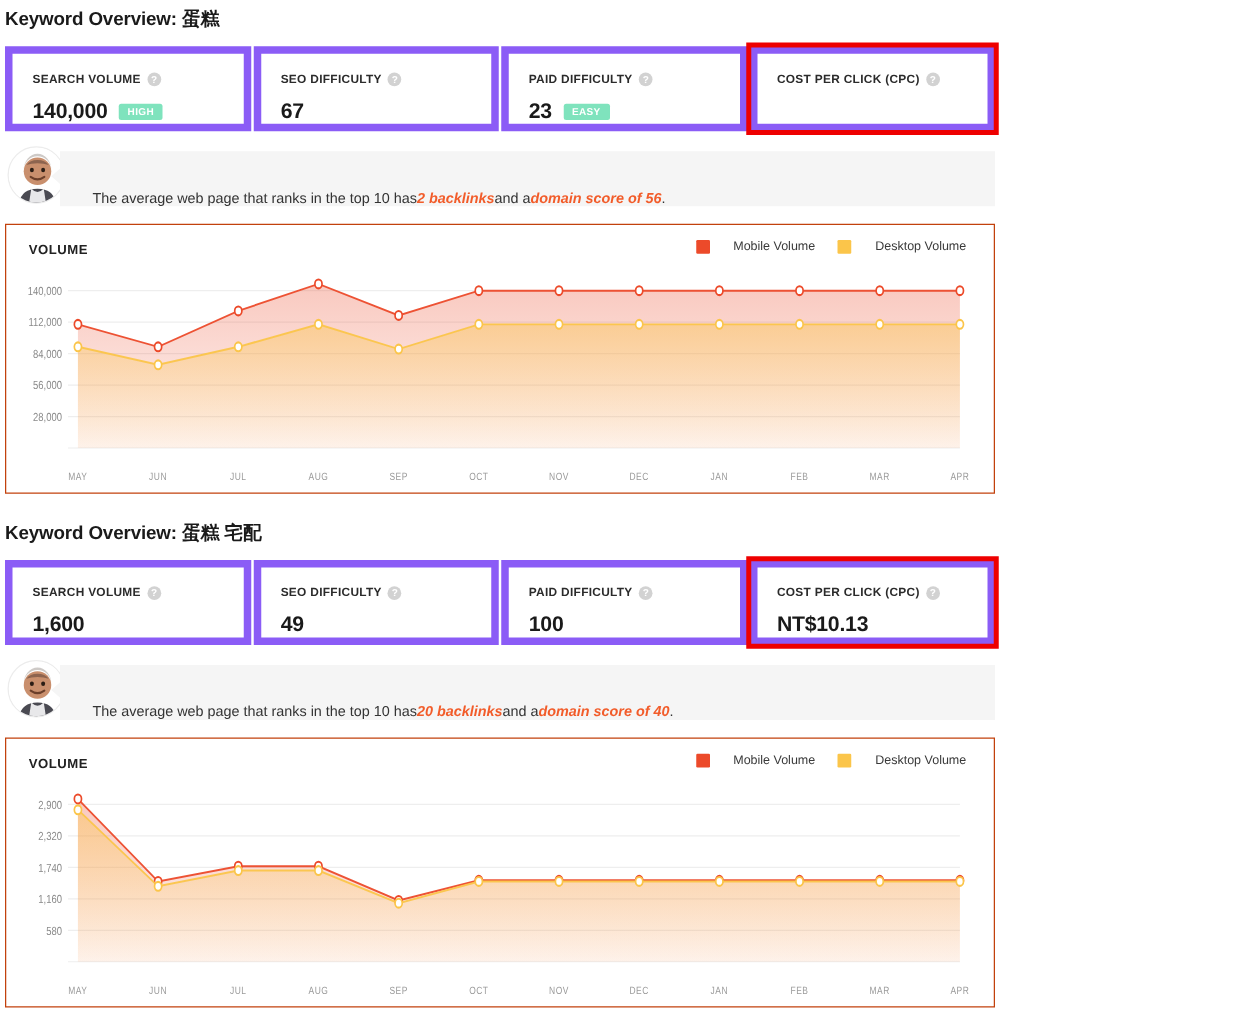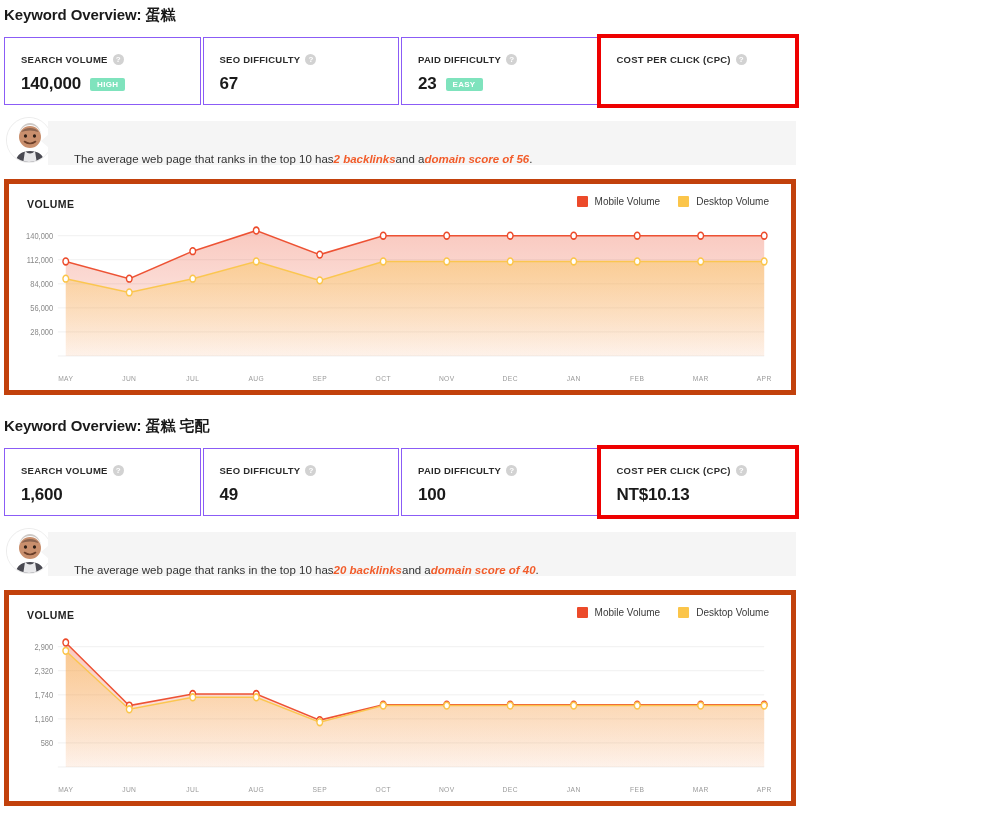--- a/index.html
+++ b/index.html
@@ -24,21 +24,21 @@
 
   
   .cards-row {
     display: flex;
     gap: 2px;
     margin-top: 12px;
     padding: 0 4px;
   }
   .card {
     flex: 1 1 0;
-    border: 1px solid #8b5cf6;
+    border: 6px solid #8b5cf6;
     background: #fff;
     height: 68px;
     padding: 12px 16px 0 16px;
     position: relative;
   }
   .card-label {
     font-size: 9.5px;
     font-weight: bold;
     letter-spacing: 0.25px;
     color: #2b2b2b;
@@ -122,41 +122,41 @@
     border: 1px solid #ececec;
     overflow: hidden;
   }
   .banner .hl { color: #f25c2a; font-weight: bold; font-style: italic; }
 
   
   .chart-card {
     margin-top: 14px;
     margin-left: 4px;
     margin-right: 4px;
-    border: 5px solid #c2410c;
+    border: 1px solid #c2410c;
     background: #fff;
     height: 216px;
     position: relative;
   }
   .chart-title {
     position: absolute;
     left: 18px; top: 14px;
     font-size: 10.5px;
     font-weight: bold;
     letter-spacing: 0.4px;
     color: #222;
   }
   .legend {
     position: absolute;
     right: 22px; top: 12px;
     display: flex;
     gap: 18px;
     align-items: center;
   }
-  .legend-item { display: flex; align-items: center; gap: 7px; }
+  .legend-item { display: flex; align-items: center; gap: 19px; }
   .legend-swatch { width: 11px; height: 11px; border-radius: 1px; }
   .legend-label { font-size: 10px; color: #3a3a3a; }
   .plot { position: absolute; left: 0; right: 0; top: 34px; bottom: 0; }
   .plot svg { display: block; width: 100%; height: 100%; }
   .ytick { font-size: 9.5px; fill: #8a8a8a; font-family: "Liberation Sans", sans-serif; }
   .xtick { font-size: 8.5px; fill: #9a9a9a; font-family: "Liberation Sans", sans-serif; letter-spacing: 0.5px; }
   .gridline { stroke: #eeeeee; stroke-width: 1; }
 </style>
 </head>
 <body>

